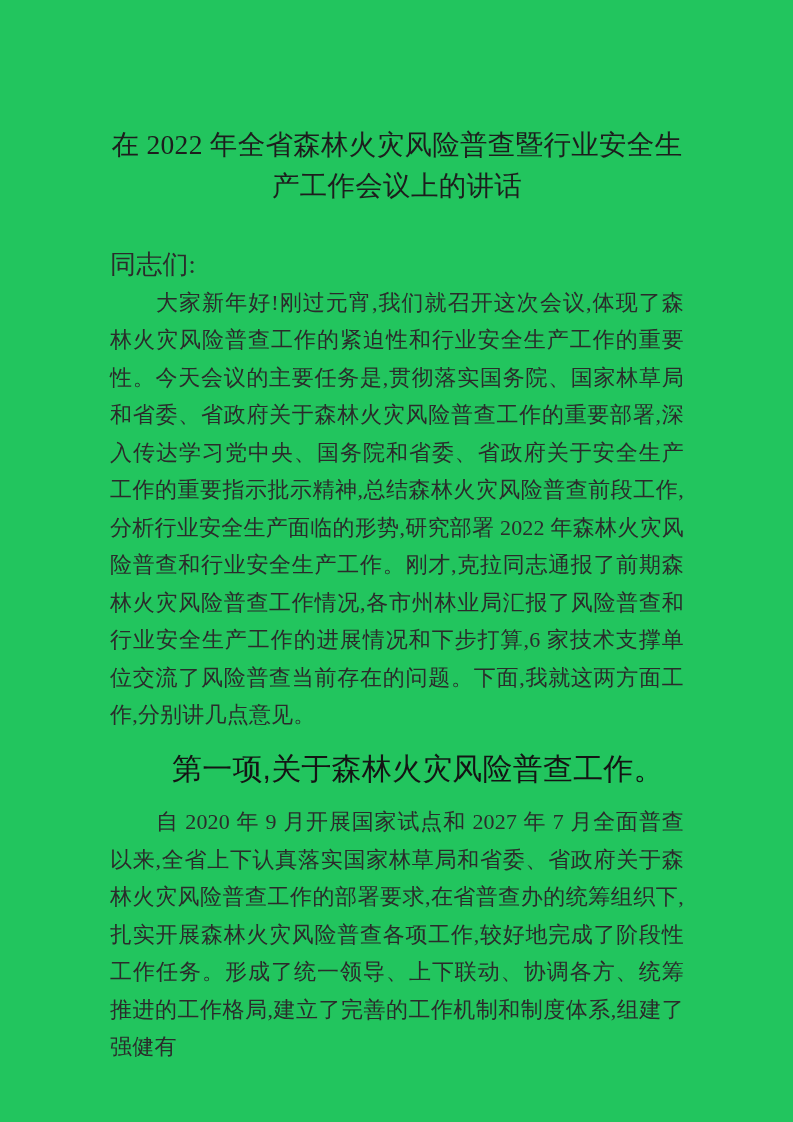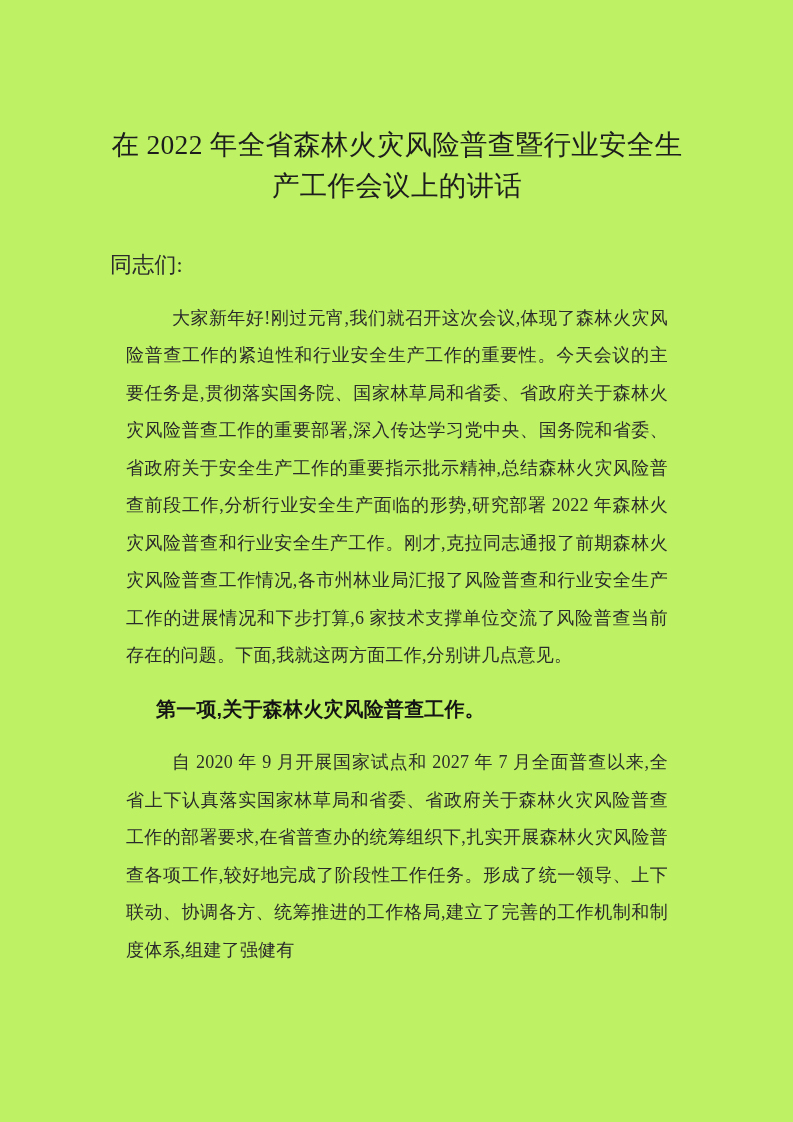--- a/index.html
+++ b/index.html
@@ -5,21 +5,21 @@
   html, body {
     margin: 0;
     padding: 0;
     background: #ffffff;
   }
 
   .page {
     position: relative;
     width: 793px;
     height: 1122px;
-    background: #bef264;
+    background: #22c55e;
     margin: 0 auto;
     overflow: hidden;
     box-sizing: border-box;
   }
 
   .content {
     position: absolute;
     left: 110px;
     top: 0;
     width: 574px;
@@ -38,46 +38,46 @@
     text-align: center;
     letter-spacing: 0.3px;
     text-indent: 0;
   }
 
   
   .salutation {
     margin: 0;
     padding-top: 40px;
     font-family: "Liberation Serif", "DejaVu Serif", serif;
-    font-size: 22px;
+    font-size: 26px;
     line-height: 37.5px;
     color: #2b2b2b;
     text-indent: 0;
     letter-spacing: 0.2px;
   }
 
   .para {
-    margin: 16px;
+    margin: 0;
     font-family: "Liberation Serif", "DejaVu Serif", serif;
-    font-size: 18px;
+    font-size: 22px;
     line-height: 37.5px;
     color: #2b2b2b;
     text-align: justify;
     text-justify: inter-character;
     text-indent: 46px;
     letter-spacing: 0.2px;
     word-break: break-all;
   }
 
   .section-heading {
-    margin: 0;
+    margin: 16px;
     font-family: "Liberation Sans", "DejaVu Sans", sans-serif;
-    font-size: 20px;
+    font-size: 30px;
     line-height: 37.5px;
-    font-weight: bold;
+    font-weight: normal;
     color: #141414;
     text-indent: 46px;
     letter-spacing: 0.2px;
   }
 </style>
 </head>
 <body>
 
 <div class="page">
   <div class="content">

